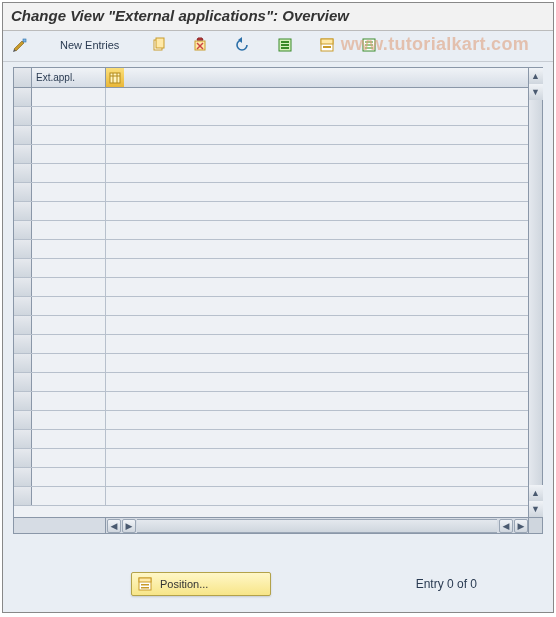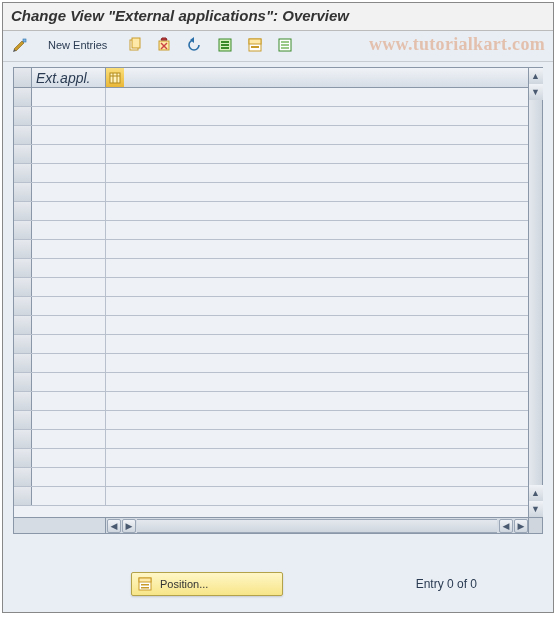--- a/index.html
+++ b/index.html
@@ -26,21 +26,21 @@
     border-bottom: 1px solid #bbb;
     padding: 4px 8px 6px 8px;
     font-weight: bold;
     font-style: italic;
     font-size: 15px;
     color: #333;
   }
   .toolbar {
     display: flex;
     align-items: center;
-    gap: 8px;
+    gap: 20px;
     padding: 3px 6px 5px 6px;
     background: #e9eef4;
     border-bottom: 1px solid #c7ccd3;
     position: relative;
   }
   .tool-btn {
     width: 22px;
     height: 22px;
     border: 1px solid transparent;
     border-radius: 3px;
@@ -57,25 +57,25 @@
     border-radius: 3px;
     display: inline-flex;
     align-items: center;
     background: transparent;
     color: #2a3b52;
     font-size: 11px;
     cursor: default;
   }
   .watermark {
     position: absolute;
-    right: 8px;
+    right: 24px;
     top: 3px;
     font-size: 18px;
     font-weight: bold;
-    font-family: Liberation Serif, serif;
+    font-family: Liberation Sans, sans-serif;
     color: rgba(222,154,116,0.55);
     letter-spacing: 0.3px;
     pointer-events: none;
   }
   .table-wrap {
     position: absolute;
     left: 10px;
     right: 10px;
     top: 64px;
     bottom: 78px;
@@ -93,23 +93,22 @@
     display: flex;
     height: 20px;
     background: linear-gradient(#f0f3f7,#d6dde6);
     border-bottom: 1px solid #8a97a8;
   }
   .hdr-cell, .sel-hdr, .cfg-hdr {
     border-right: 1px solid #8a97a8;
     display: flex;
     align-items: center;
     padding: 0 4px;
-    font-size: 14px;
+    font-size: 10px;
     color: #2a3b52;
-    font-style: italic;
   }
   .sel-hdr { width: 18px; padding:0; background: linear-gradient(#e6e9ee,#cfd6de); }
   .cfg-hdr {
     width: 18px; padding:0;
     background: linear-gradient(#fbdf7a,#e9b738);
     display:flex;align-items:center;justify-content:center;
     border-right:none;
   }
   .col-ext { width: 74px; }
   .col-desc { flex: 1; }
@@ -195,21 +194,21 @@
     position:absolute;
     left:0;right:0;bottom:0;
     height:58px;
     display:flex;
     align-items:center;
   }
   .position-btn {
     position:absolute;
     left:128px;
     bottom:16px;
-    width:152px;
+    width:140px;
     height:24px;
     background:linear-gradient(#fff7c7,#f7e588);
     border:1px solid #b3a24a;
     border-radius:2px;
     display:flex;
     align-items:center;
     padding:0 6px;
     gap:6px;
     box-shadow:0 1px 2px rgba(0,0,0,0.15);
     font-size:11px;

